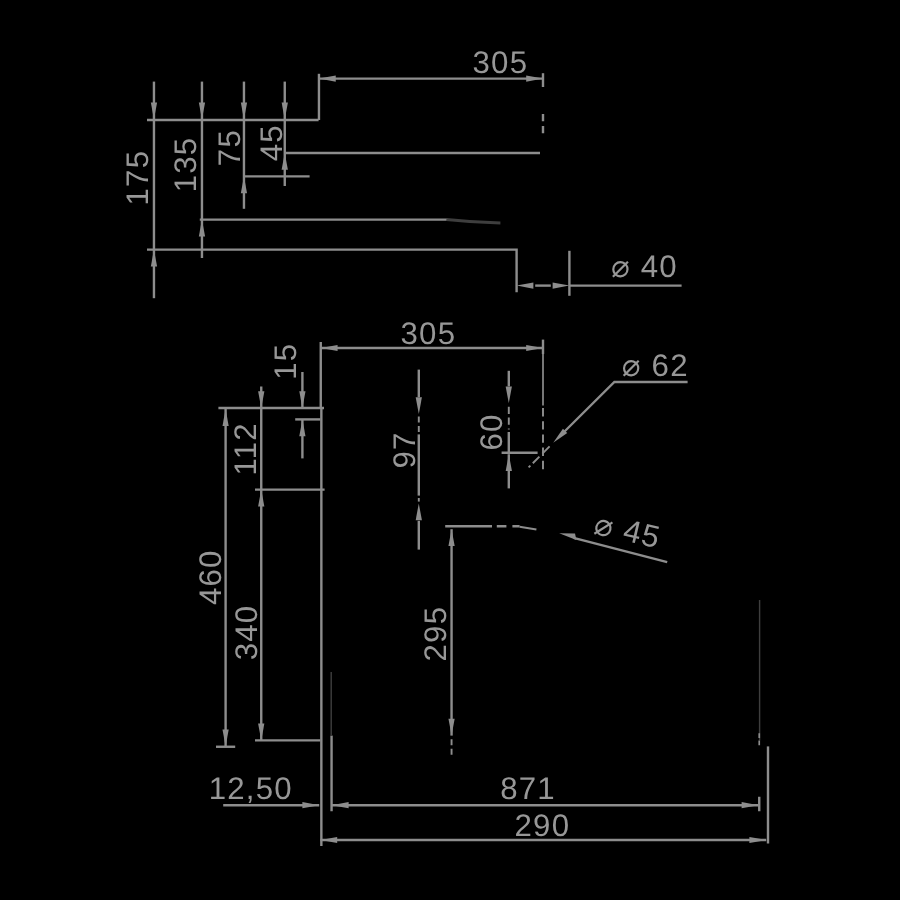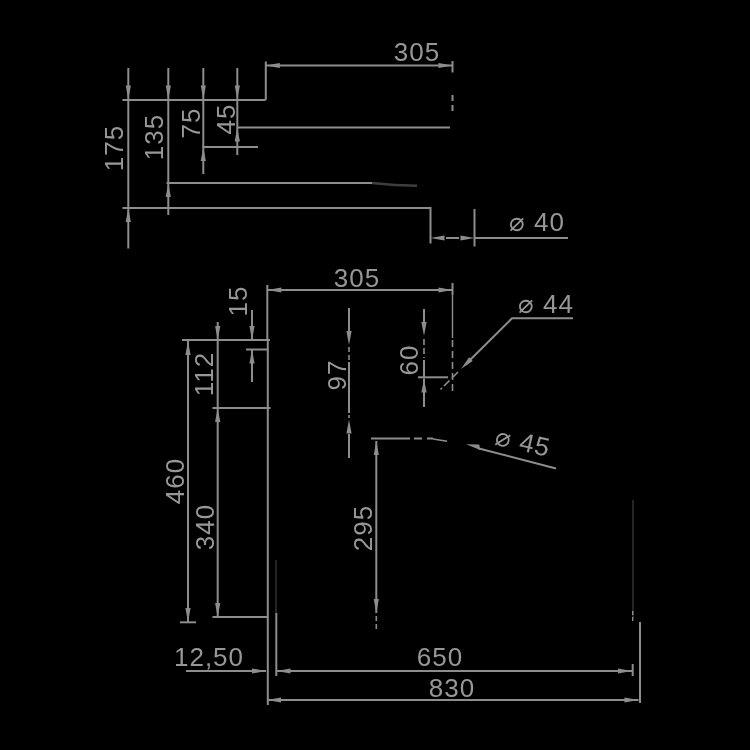--- a/index.html
+++ b/index.html
@@ -146,21 +146,21 @@
   <span class="dimtext rot" style="left:226px;top:119px">45</span>
   <span class="dimtext" style="left:537px;top:222px">⌀ 40</span>
 
   <span class="dimtext" style="left:357px;top:278px">305</span>
   <span class="dimtext rot" style="left:238px;top:301px">15</span>
   <span class="dimtext rot" style="left:204px;top:374px">112</span>
   <span class="dimtext rot" style="left:175px;top:481px">460</span>
   <span class="dimtext rot" style="left:205px;top:527px">340</span>
   <span class="dimtext rot" style="left:409px;top:360px">60</span>
   <span class="dimtext rot" style="left:337px;top:375px">97</span>
-  <span class="dimtext" style="left:546px;top:304px">⌀ 44</span>
+  <span class="dimtext" style="left:546px;top:304px">⌀ 62</span>
   <span class="dimtext rot13" style="left:523px;top:442px">⌀ 45</span>
   <span class="dimtext rot" style="left:363px;top:528px">295</span>
 
   <span class="dimtext" style="left:209px;top:657px">12,50</span>
-  <span class="dimtext" style="left:440px;top:657px">650</span>
-  <span class="dimtext" style="left:452px;top:688px">830</span>
+  <span class="dimtext" style="left:440px;top:657px">871</span>
+  <span class="dimtext" style="left:452px;top:688px">290</span>
 
 </div>
 
 </body></html>

